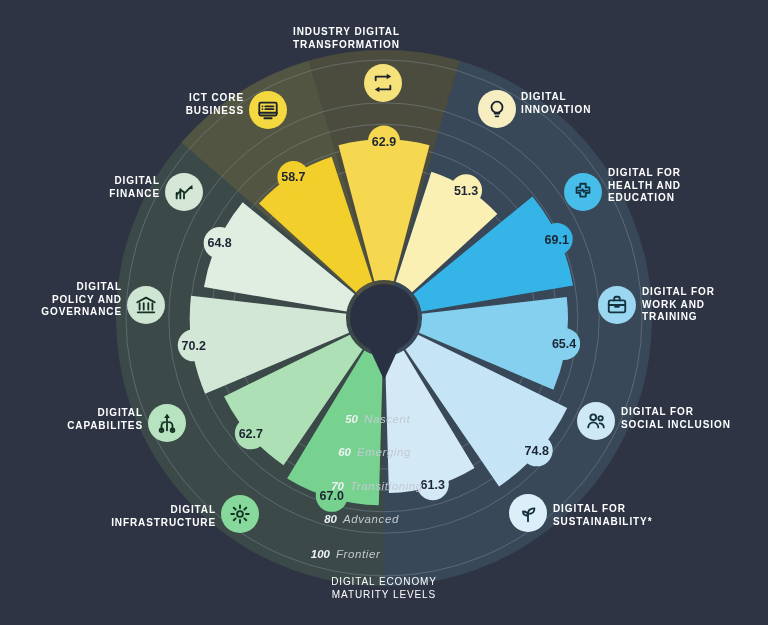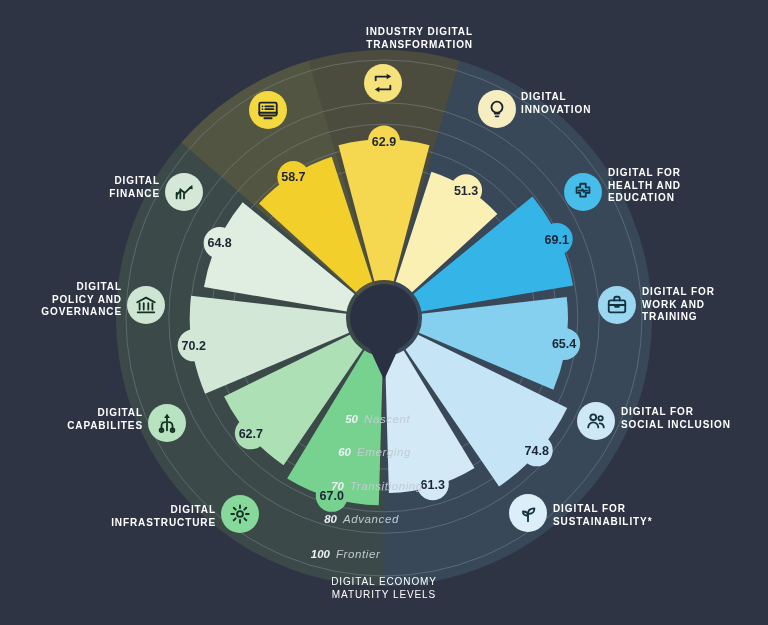--- a/index.html
+++ b/index.html
@@ -17,21 +17,21 @@
     color:#ffffff;
     font-weight:bold;
     font-size:10px;
     letter-spacing:0.9px;
     line-height:12.5px;
     text-transform:uppercase;
     white-space:pre-line;
   }
   .lbl.r{text-align:right;}
   .lbl.l{text-align:left;}
-  .lbl.c{text-align:right;}
+  .lbl.c{text-align:left;}
   .bottom-title{
     position:absolute;
     color:#ffffff;
     font-weight:normal;
     font-size:10px;
     letter-spacing:0.9px;
     line-height:12.5px;
     text-align:center;
     text-transform:uppercase;
     white-space:pre-line;
@@ -228,15 +228,17 @@
 Finance</div>
     <div class="icon-circle" style="left:249px;top:91px;width:38px;height:38px;background:#f4d83f;">
       <svg width="22" height="22" viewBox="0 0 24 24">
         <rect x="2.5" y="4" width="19" height="14" rx="1.6" fill="none" stroke="#1b2230" stroke-width="2" stroke-linecap="round" stroke-linejoin="round"></rect>
         <path fill="none" stroke="#1b2230" stroke-width="2" stroke-linecap="round" stroke-linejoin="round" d="M2.5 15h19M9 8h9M9 11h9"></path>
         <circle cx="6" cy="8" r="1" fill="#1b2230"></circle>
         <circle cx="6" cy="11" r="1" fill="#1b2230"></circle>
         <path fill="none" stroke="#1b2230" stroke-width="2" stroke-linecap="round" stroke-linejoin="round" d="M8 21h8"></path>
       </svg>
     </div>
+    <div class="lbl r" style="left:94px;top:92px;width:150px;">ICT Core
+Business</div>
     <div class="bottom-title" style="left:284px;top:576px;width:200px;">Digital Economy
 Maturity Levels</div>
   </div>
 
 </body></html>

